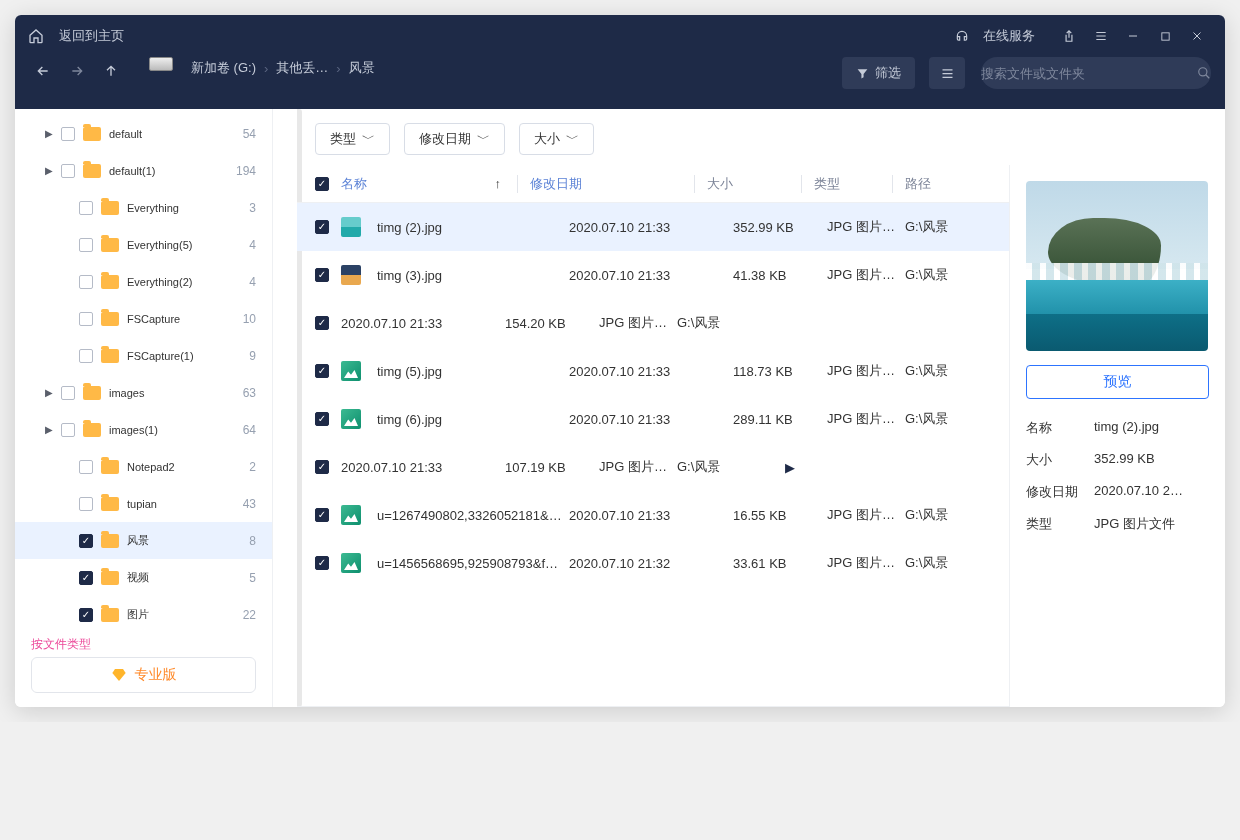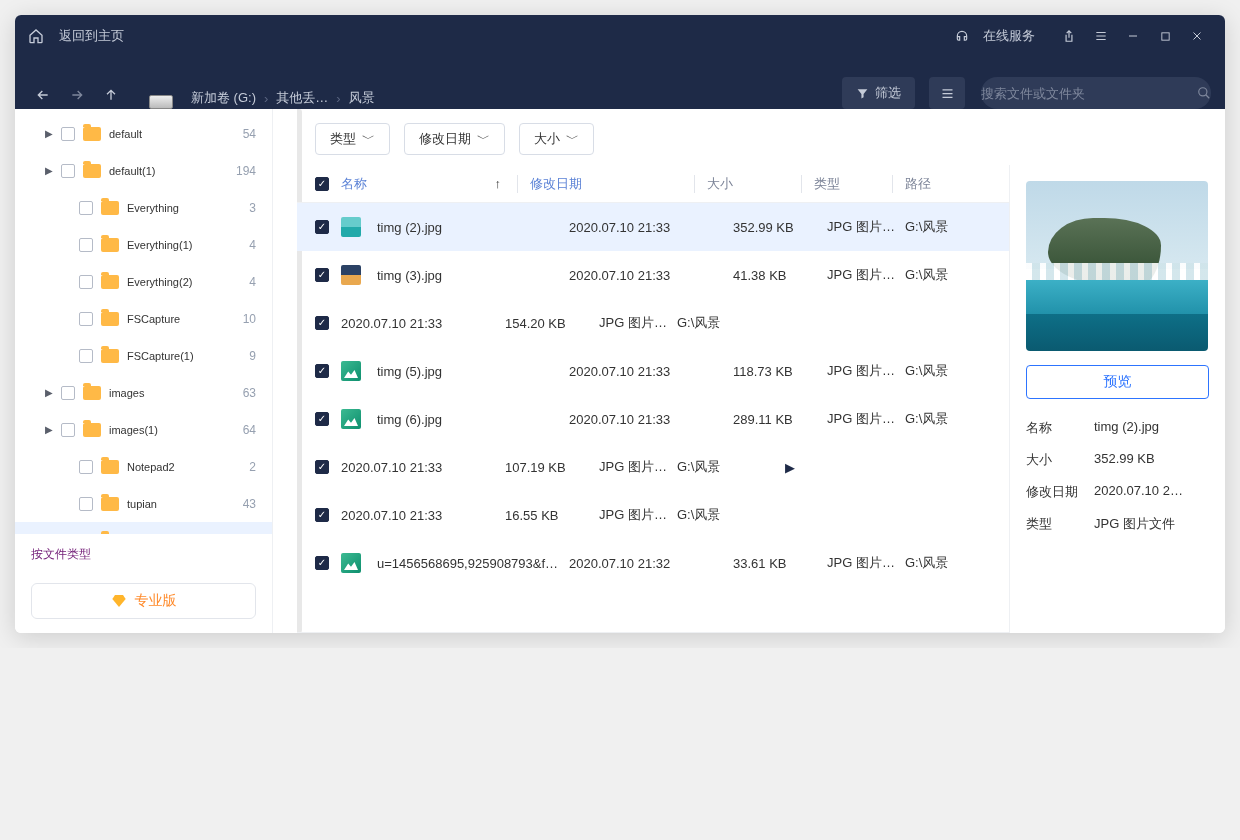--- a/index.html
+++ b/index.html
@@ -1,25 +1,25 @@
 <!DOCTYPE html>
 <html><head>
 <meta charset="utf-8">
 <style>
 * { box-sizing: border-box; margin: 0; padding: 0; }
 body { font-family: "Microsoft YaHei", "PingFang SC", -apple-system, sans-serif; font-size: 13px; color: #333; background: #f0f0f0; overflow: hidden; }
-.window { width: 1210px; height: 618px; margin: 15px; background: #fff; border-radius: 6px; box-shadow: 0 4px 24px rgba(0,0,0,0.15); overflow: hidden; display: flex; flex-direction: column; }
+.window { width: 1210px; height: 692px; margin: 15px; background: #fff; border-radius: 6px; box-shadow: 0 4px 24px rgba(0,0,0,0.15); overflow: hidden; display: flex; flex-direction: column; }
 .titlebar { height: 42px; background: #1e2a47; color: #c5cbd8; display: flex; align-items: center; padding: 0 12px; }
 .titlebar .home-icon { width: 18px; height: 18px; display: inline-flex; align-items: center; justify-content: center; margin-right: 14px; }
 .titlebar .back-home { color: #c5cbd8; font-size: 13px; cursor: pointer; }
 .titlebar .spacer { flex: 1; }
 .titlebar .online { display: flex; align-items: center; gap: 14px; margin-right: 18px; cursor: pointer; }
 .titlebar .tb-btn { width: 32px; height: 32px; display: inline-flex; align-items: center; justify-content: center; cursor: pointer; color: #c5cbd8; }
 
-.toolbar { height: 52px; background: #1e2a47; display: flex; align-items: flex-end; padding: 0 14px; gap: 6px; }
+.toolbar { height: 52px; background: #1e2a47; display: flex; align-items: flex-start; padding: 0 14px; gap: 6px; }
 .toolbar .nav-arrow { width: 28px; height: 28px; display: inline-flex; align-items: center; justify-content: center; cursor: pointer; color: #7e879c; }
 .toolbar .nav-arrow.enabled { color: #c5cbd8; }
 .toolbar .drive-icon { width: 24px; height: 14px; background: linear-gradient(#eee,#bbb); border-radius: 2px; margin-left: 18px; margin-right: 8px; border: 1px solid #888; }
 .toolbar .breadcrumb { display: flex; align-items: center; color: #c5cbd8; gap: 4px; }
 .toolbar .breadcrumb .crumb { cursor: pointer; padding: 2px 4px; }
 .toolbar .breadcrumb .chev { color: #5a6480; }
 .toolbar .spacer { flex: 1; }
 .toolbar .filter-btn { background: #2f3b58; color: #c5cbd8; padding: 7px 14px; border-radius: 4px; display: flex; align-items: center; gap: 6px; cursor: pointer; }
 .toolbar .view-btn { background: #2f3b58; width: 36px; height: 32px; border-radius: 4px; display: flex; align-items: center; justify-content: center; cursor: pointer; margin-left: 8px; color: #c5cbd8; }
 .toolbar .search-box { margin-left: 10px; background: #2f3b58; border-radius: 16px; display: flex; align-items: center; padding: 0 0; height: 32px; width: 230px; }
@@ -37,21 +37,21 @@
 .tree-row .chk { width: 14px; height: 14px; border: 1.5px solid #b5bbc7; border-radius: 2px; margin-right: 8px; display: inline-flex; align-items: center; justify-content: center; }
 .tree-row .chk.checked { background: #1e2a47; border-color: #1e2a47; }
 .tree-row .chk.checked::after { content: '✓'; color: #fff; font-size: 10px; line-height: 1; }
 .tree-row .folder { width: 18px; height: 14px; background: #ffb946; border-radius: 2px; margin-right: 8px; position: relative; }
 .tree-row .folder::before { content: ''; position: absolute; top: -3px; left: 0; width: 8px; height: 3px; background: #ffb946; border-radius: 2px 2px 0 0; }
 .tree-row .label { flex: 1; color: #333; font-size: 11px; white-space: nowrap; overflow: hidden; text-overflow: ellipsis; }
 .tree-row .count { color: #96a0b0; font-size: 12px; min-width: 24px; text-align: right; }
 .tree-row.ind1 { padding-left: 30px; }
 .tree-row.ind2 { padding-left: 48px; }
 .sidebar-bottom { padding: 12px 16px 14px; }
-.sidebar-bottom .by-type { color: #701a75; font-size: 12px; margin-bottom: 20px; cursor: pointer; }
+.sidebar-bottom .by-type { color: #ec4899; font-size: 12px; margin-bottom: 4px; cursor: pointer; }
 .pro-btn { border: 1px solid #e2e5eb; border-radius: 6px; height: 36px; display: flex; align-items: center; justify-content: center; gap: 8px; cursor: pointer; color: #ff8a2a; font-size: 14px; }
 .pro-btn .diamond { width: 16px; height: 16px; }
 
 .content { flex: 1; display: flex; flex-direction: column; overflow: hidden; background: #fff; position: relative; margin-left: 24px; }
 .content::before { content: ''; position: absolute; left: 0; top: 0; bottom: 0; width: 5px; background: rgba(0,0,0,0.09); border-radius: 0 3px 3px 0; pointer-events: none; }
 .filter-row { display: flex; gap: 14px; padding: 14px 18px 10px; }
 .chip { border: 1px solid #d8dde6; border-radius: 4px; padding: 6px 14px; cursor: pointer; display: flex; align-items: center; gap: 6px; font-size: 13px; color: #333; }
 .chip .car { color: #555; }
 
 .table-wrap { flex: 1; overflow-y: auto; border-bottom: 1px solid #eef0f3; }
@@ -214,21 +214,21 @@
             <span class="arrow ">▶</span>
             <span class="chk "></span>
             <span class="folder"></span>
             <span class="label">Everything</span>
             <span class="count">3</span>
           </div>
           <div class="tree-row ind2">
             <span class="arrow ">▶</span>
             <span class="chk "></span>
             <span class="folder"></span>
-            <span class="label">Everything(1)</span>
+            <span class="label">Everything(5)</span>
             <span class="count">4</span>
           </div>
           <div class="tree-row ind2">
             <span class="arrow ">▶</span>
             <span class="chk "></span>
             <span class="folder"></span>
             <span class="label">Everything(2)</span>
             <span class="count">4</span>
           </div>
           <div class="tree-row ind2">
@@ -423,20 +423,24 @@
                 </span>
                 <span class="col-date">2020.07.10 21:33</span>
                 <span class="col-size">107.19 KB</span>
                 <span class="col-type">JPG 图片…</span>
                 <span class="col-path">G:\风景</span>
                 <span class="row-arrow">▶</span>
               </div>
               <div class="trow" style="position: relative;">
                 <span class="col-chk">
                   <span class="chk2 checked"></span>
+                </span>
+                <span class="col-name">
+                  <span class="thumb gen-jpg"></span>
+                  <span class="fname">u=1267490802,3326052181&amp;…</span>
                 </span>
                 <span class="col-date">2020.07.10 21:33</span>
                 <span class="col-size">16.55 KB</span>
                 <span class="col-type">JPG 图片…</span>
                 <span class="col-path">G:\风景</span>
               </div>
               <div class="trow" style="position: relative; padding-left: 18px;">
                 <span class="col-chk">
                   <span class="chk2 checked"></span>
                 </span>

